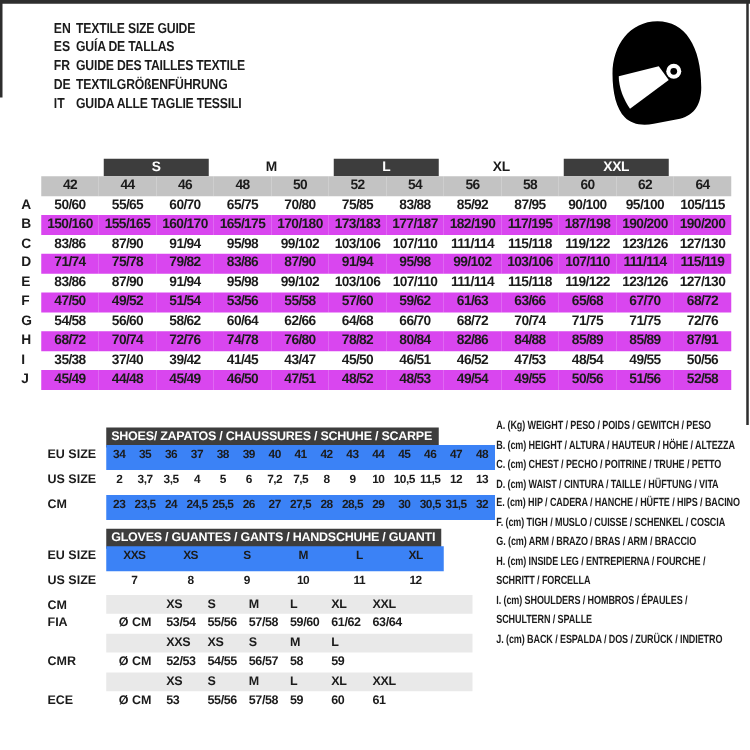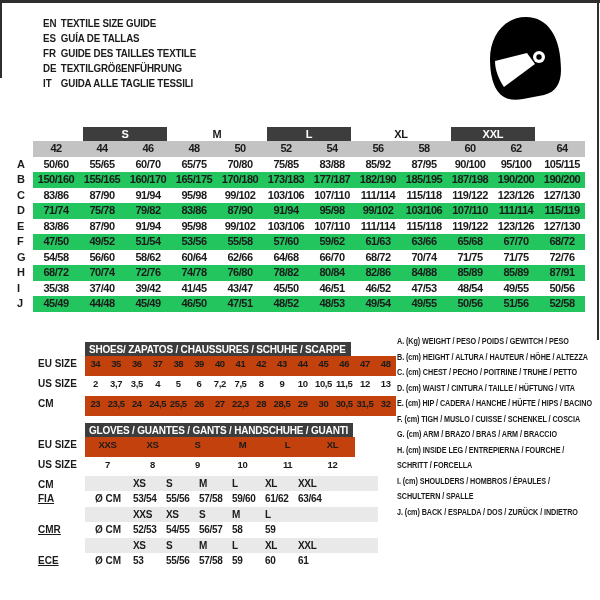--- a/index.html
+++ b/index.html
@@ -28,40 +28,40 @@
   .b-sp1{width:64px;}
   .b-sp2{width:46px;}
   .b-slot{width:92px;display:flex;}
   .band{flex:1;margin:0 4px;height:14px;display:flex;align-items:center;justify-content:center;
         font-size:11px;color:#1b1b1b;letter-spacing:-0.2px;}
   .band.dark{background:#3d3d3d;color:#ffffff;}
   .c-cols,.c-row{display:flex;height:15.5px;line-height:15.5px;}
   .c-lbl{width:18px;font-size:11px;padding-left:2px;box-sizing:border-box;}
   .c-cell{flex:1;text-align:center;font-size:11px;letter-spacing:-0.5px;white-space:nowrap;}
   .c-cell.hdr{background:#c3c3c3;}
-  .c-row.alt .c-cell{background:#22c55e;}
+  .c-row.alt .c-cell{background:#d946ef;}
 
   
   .sec{position:absolute;left:14px;font-weight:700;}
   .sec-shoes{top:340px;width:400px;}
   .sec-gloves{top:421px;width:400px;}
   .sec-helmet{top:476px;width:400px;}
   .sec-title-row{height:15.5px;line-height:15.5px;margin-left:71px;}
   .sec-title{display:inline-block;background:#3d3d3d;color:#fff;font-size:10px;
              padding:0 5px 0 4px;height:15.5px;line-height:15.5px;letter-spacing:-0.2px;white-space:nowrap;}
   .s-row{display:flex;height:20px;line-height:15.5px;}
   .s-lbl{width:71px;box-sizing:border-box;padding-left:24px;font-size:10px;white-space:nowrap;}
   .s-cells{display:flex;}
   .s-cell{flex:1;text-align:center;font-size:9.5px;letter-spacing:-0.4px;white-space:nowrap;}
-  .s-row.alt .s-cells{background:#c2410c;}
+  .s-row.alt .s-cells{background:#3b82f6;}
   .cells-shoes{width:311px;}
   .cells-gloves{width:270px;}
 
   .h-row{display:flex;height:15.4px;line-height:15.4px;}
-  .h-lbl{width:71px;box-sizing:border-box;padding-left:24px;font-size:10px;white-space:nowrap;text-decoration:underline;}
+  .h-lbl{width:71px;box-sizing:border-box;padding-left:24px;font-size:10px;white-space:nowrap;}
   .h-cells{display:flex;width:293px;}
   .h-cells.gray{background:#e9e9e9;}
   .h-unit{width:48px;box-sizing:border-box;padding-left:10px;font-size:10px;white-space:nowrap;}
   .h-cell{width:33px;text-align:left;font-size:10px;letter-spacing:-0.3px;white-space:nowrap;}
 
   
   .legend{position:absolute;left:397px;top:333px;width:260px;transform:scaleX(0.76);
           transform-origin:0 0;font-weight:700;}
   .legend-item{font-size:9.5px;line-height:15.5px;letter-spacing:-0.1px;}
 </style>
@@ -157,21 +157,21 @@
         <div class="c-row alt">
           <div class="c-lbl">B</div>
           <div class="c-cell">150/160</div>
           <div class="c-cell">155/165</div>
           <div class="c-cell">160/170</div>
           <div class="c-cell">165/175</div>
           <div class="c-cell">170/180</div>
           <div class="c-cell">173/183</div>
           <div class="c-cell">177/187</div>
           <div class="c-cell">182/190</div>
-          <div class="c-cell">185/195</div>
+          <div class="c-cell">117/195</div>
           <div class="c-cell">187/198</div>
           <div class="c-cell">190/200</div>
           <div class="c-cell">190/200</div>
         </div>
         <div class="c-row">
           <div class="c-lbl">C</div>
           <div class="c-cell">83/86</div>
           <div class="c-cell">87/90</div>
           <div class="c-cell">91/94</div>
           <div class="c-cell">95/98</div>
@@ -338,21 +338,21 @@
         <div class="s-row alt">
           <div class="s-lbl">CM</div>
           <div class="s-cells cells-shoes">
             <div class="s-cell">23</div>
             <div class="s-cell">23,5</div>
             <div class="s-cell">24</div>
             <div class="s-cell">24,5</div>
             <div class="s-cell">25,5</div>
             <div class="s-cell">26</div>
             <div class="s-cell">27</div>
-            <div class="s-cell">22,3</div>
+            <div class="s-cell">27,5</div>
             <div class="s-cell">28</div>
             <div class="s-cell">28,5</div>
             <div class="s-cell">29</div>
             <div class="s-cell">30</div>
             <div class="s-cell">30,5</div>
             <div class="s-cell">31,5</div>
             <div class="s-cell">32</div>
           </div>
         </div>
       </div>

